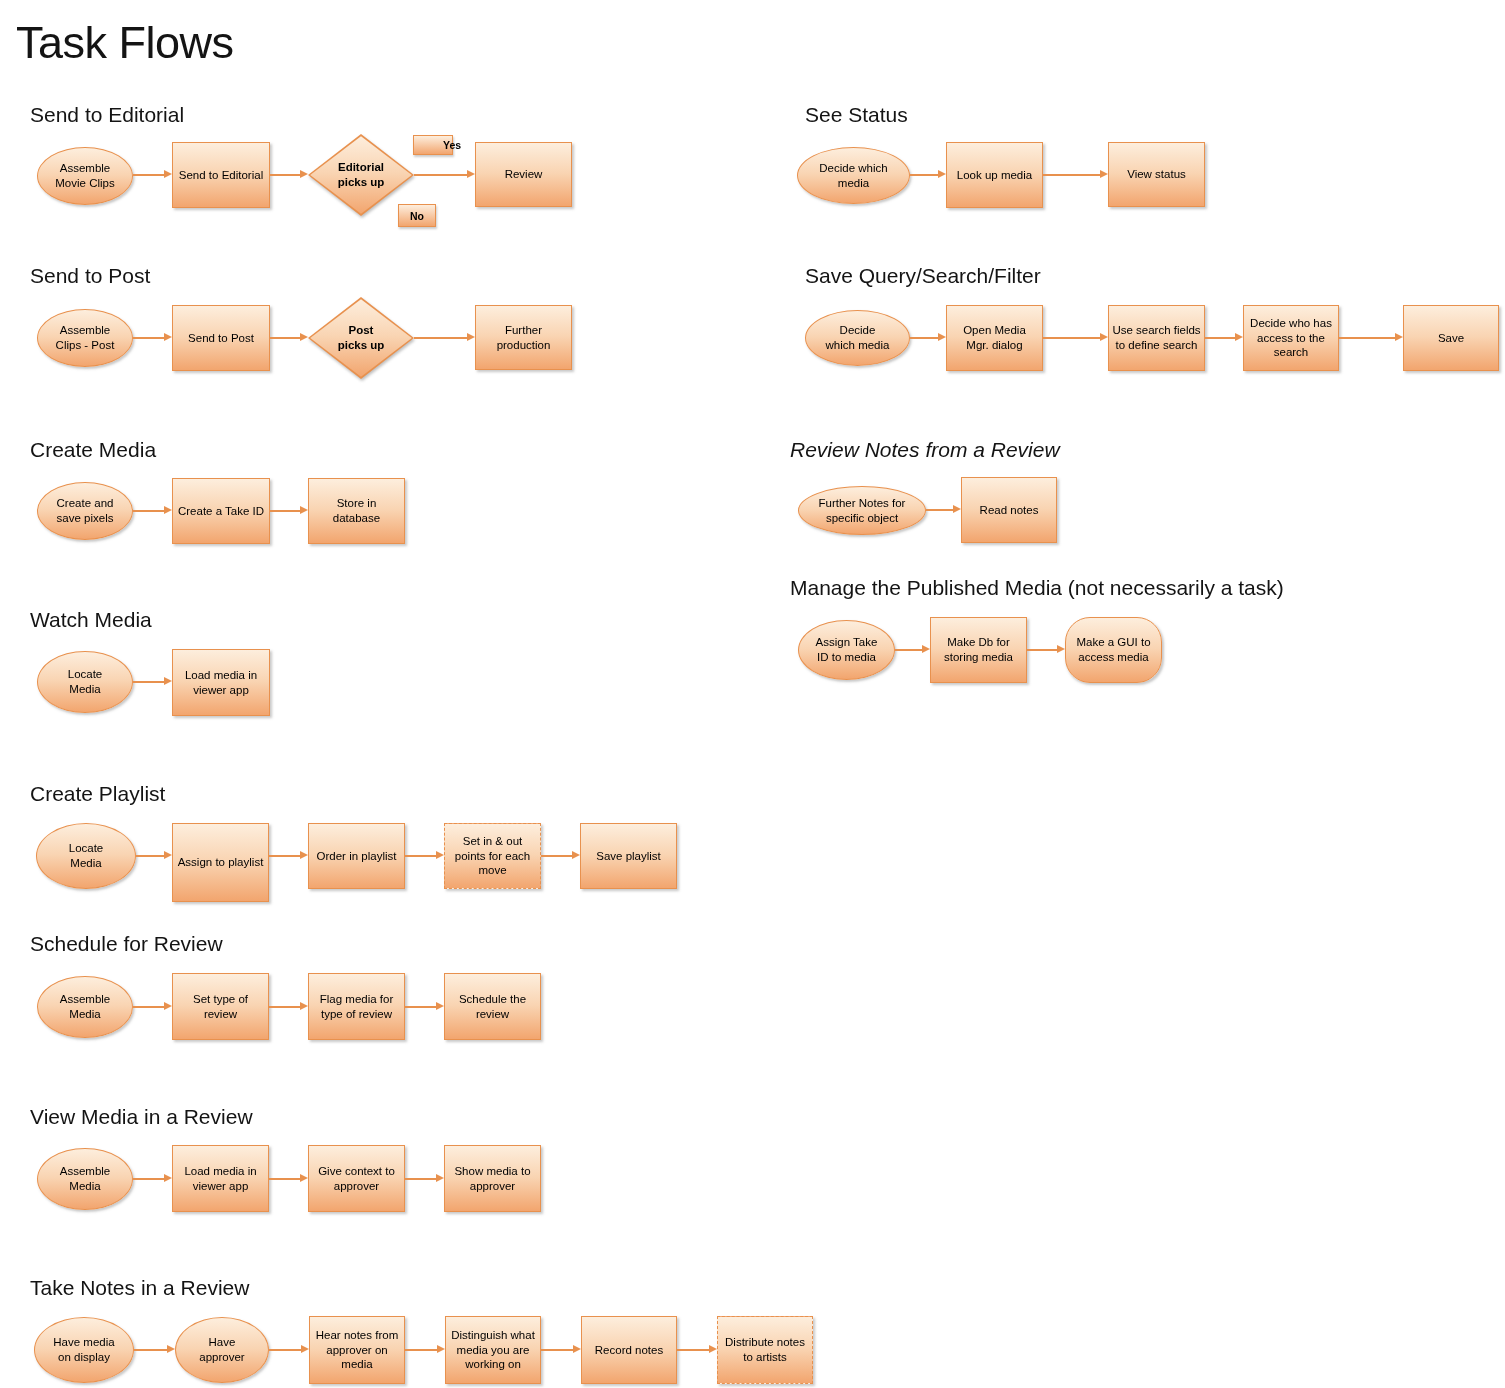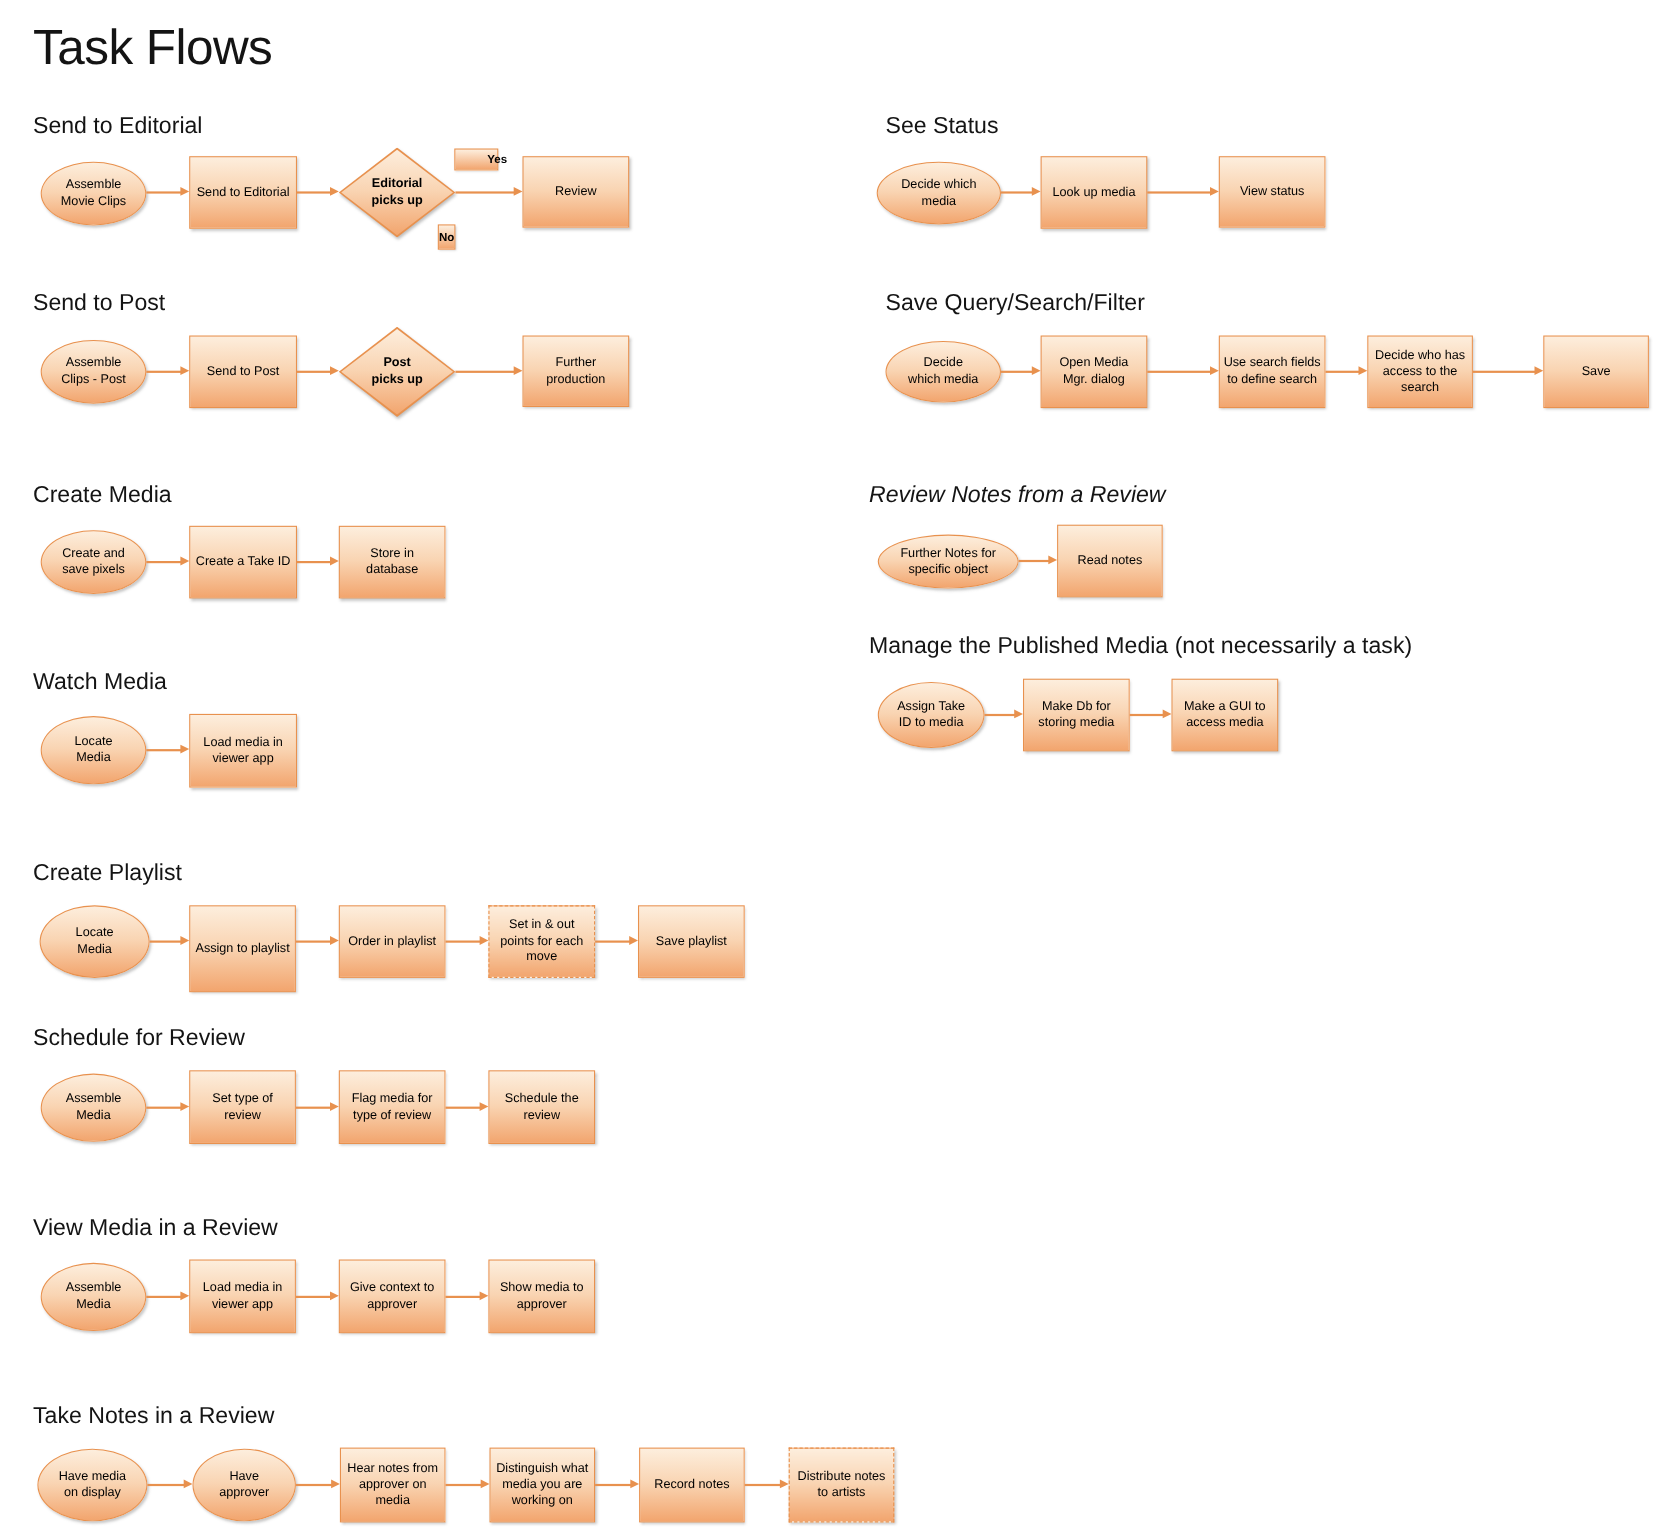--- a/index.html
+++ b/index.html
@@ -41,21 +41,21 @@
   }
   .arrow-line{position:absolute;height:1.8px;background:var(--line);}
   .arrow-head{position:absolute;width:0;height:0;
     border-top:4.5px solid transparent;border-bottom:4.5px solid transparent;
     border-left:8px solid var(--line);}
 </style>
 </head>
 <body>
 
 <div id="canvas">
-  <div class="page-title" style="left:30px;top:20px;">Task Flows</div>
+  <div class="page-title" style="left:16px;top:20px;">Task Flows</div>
 
 <div class="flow-title" style="left: 30px; top: 103px;">Send to Editorial</div>
     <div class="shape ellipse" style="left: 37px; top: 147px; width: 96px; height: 58px;">
       <div class="lbl">Assemble
 Movie Clips</div>
     </div>
     <div class="arrow-line" style="left: 133px; top: 174px; width: 32px;"></div>
     <div class="arrow-head" style="left: 164px; top: 170px;"></div>
     <div class="shape rect" style="left: 172px; top: 142px; width: 98px; height: 66px;">
       <div class="lbl">Send to Editorial</div>
@@ -67,21 +67,21 @@
       <div class="d-inner"></div>
       <div class="d-label">Editorial
 picks up</div>
     </div>
     <div class="arrow-line" style="left: 414px; top: 174px; width: 54px;"></div>
     <div class="arrow-head" style="left: 467px; top: 170px;"></div>
     <div class="shape rect" style="left: 475px; top: 142px; width: 97px; height: 65px;">
       <div class="lbl">Review</div>
     </div>
     <div class="tag" style="left: 413px; top: 135px; width: 22px; height: 20px; padding-left: 38px;">Yes</div>
-    <div class="tag" style="left: 398px; top: 204px; width: 16px; height: 23px;">No</div>
+    <div class="tag" style="left: 398px; top: 204px; width: 38px; height: 23px;">No</div>
     <div class="flow-title" style="left: 30px; top: 264px;">Send to Post</div>
     <div class="shape ellipse" style="left: 37px; top: 309px; width: 96px; height: 58px;">
       <div class="lbl">Assemble
 Clips - Post</div>
     </div>
     <div class="arrow-line" style="left: 133px; top: 337px; width: 32px;"></div>
     <div class="arrow-head" style="left: 164px; top: 333px;"></div>
     <div class="shape rect" style="left: 172px; top: 305px; width: 98px; height: 66px;">
       <div class="lbl">Send to Post</div>
     </div>
@@ -295,17 +295,17 @@
 ID to media</div>
     </div>
     <div class="arrow-line" style="left: 895px; top: 649px; width: 28px;"></div>
     <div class="arrow-head" style="left: 922px; top: 645px;"></div>
     <div class="shape rect" style="left: 930px; top: 617px; width: 97px; height: 66px;">
       <div class="lbl">Make Db for
 storing media</div>
     </div>
     <div class="arrow-line" style="left: 1027px; top: 649px; width: 31px;"></div>
     <div class="arrow-head" style="left: 1057px; top: 645px;"></div>
-    <div class="shape rect" style="left: 1065px; top: 617px; width: 97px; height: 66px;">
+    <div class="shape rect" style="left: 1065px; top: 617px; width: 97px; height: 66px; border-radius: 25px;">
       <div class="lbl">Make a GUI to
 access media</div>
     </div>
   </div>
 
 </body></html>

